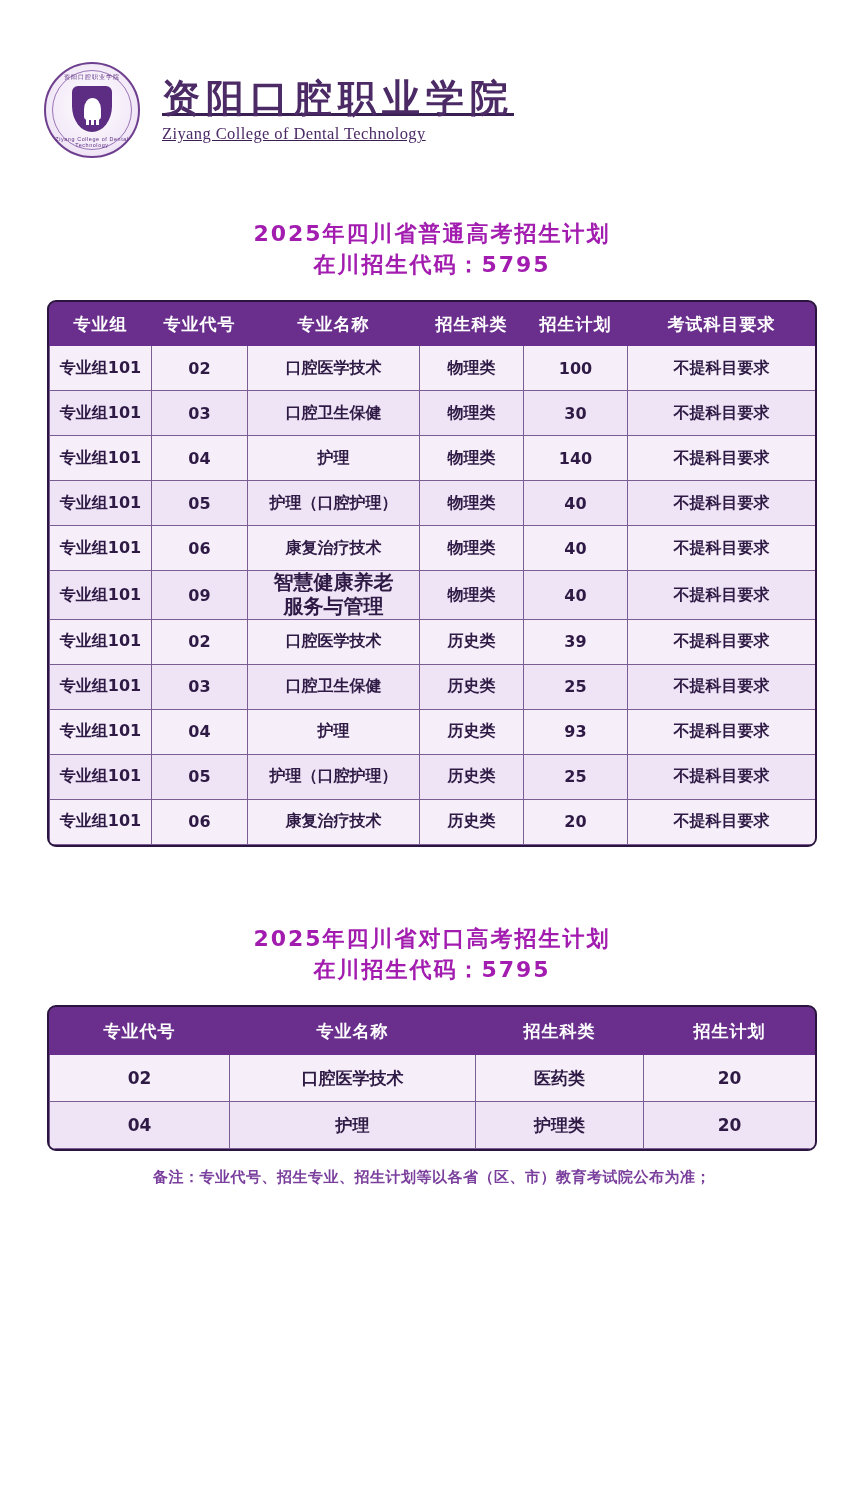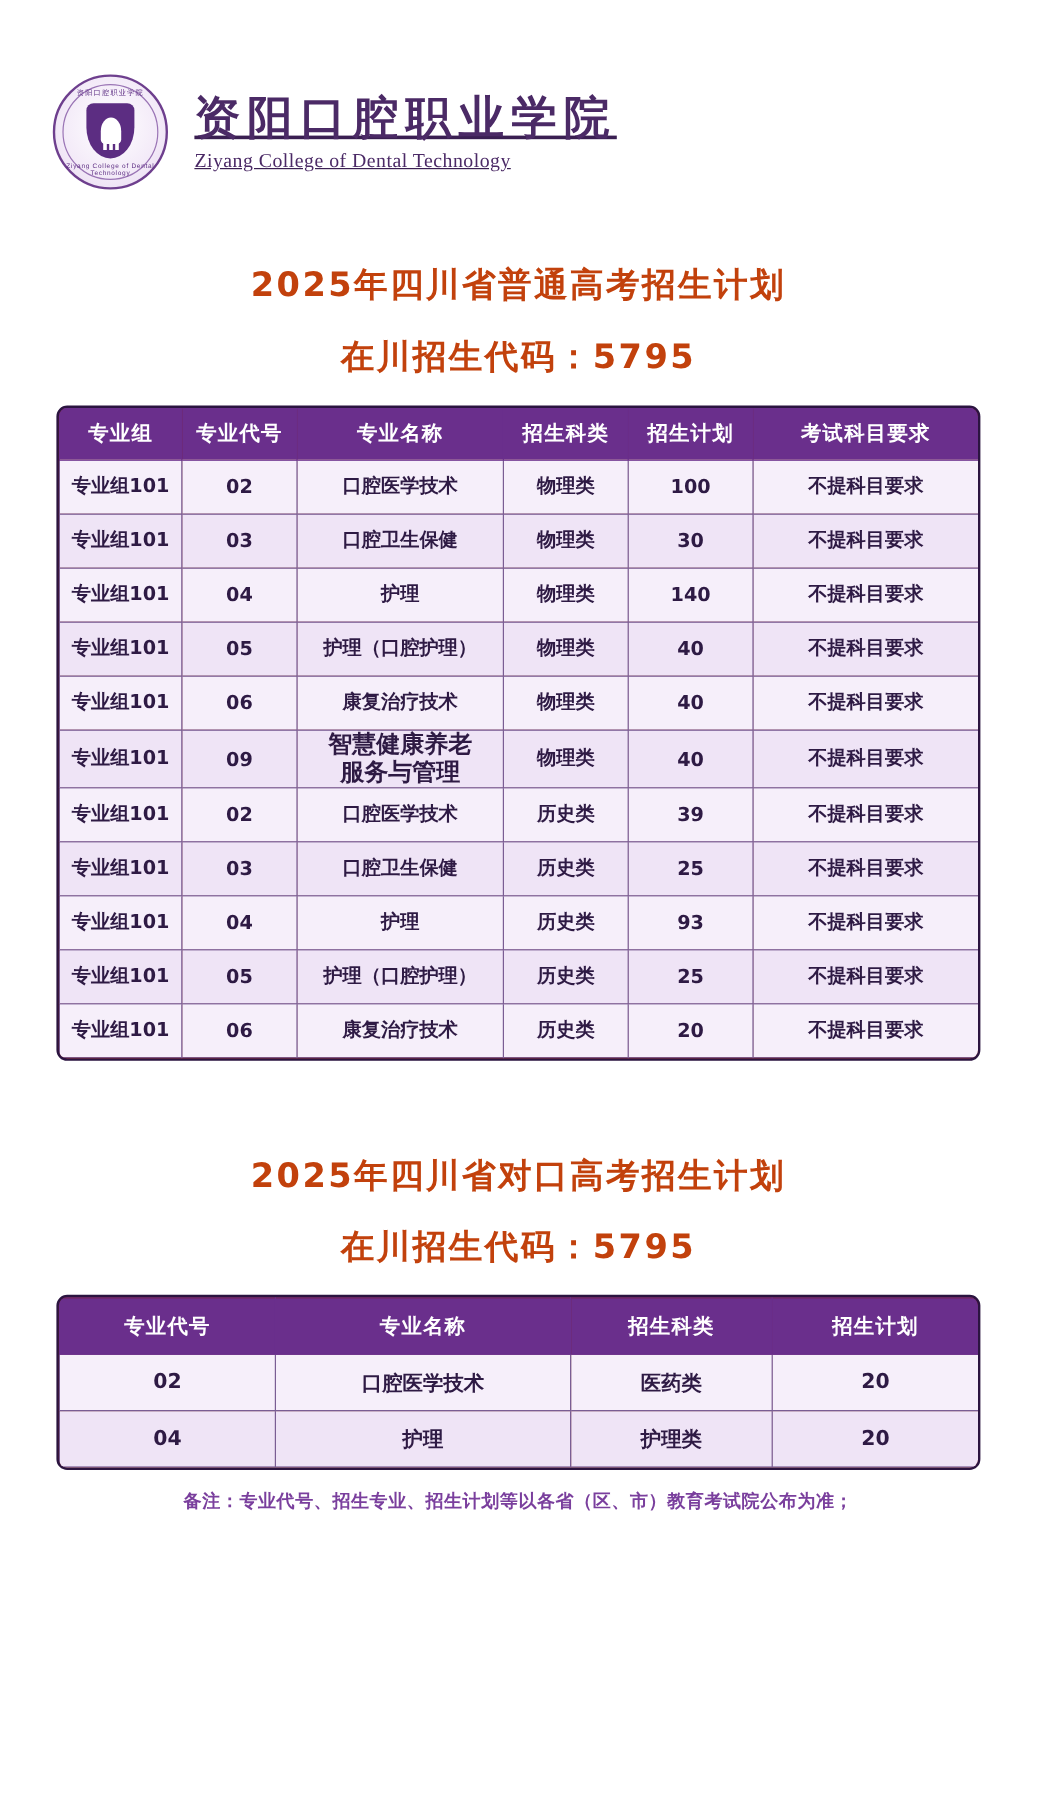--- a/index.html
+++ b/index.html
@@ -108,37 +108,36 @@
 
   
   .title-block {
     text-align: center;
     margin-top: 60px;
   }
   .title-block.second {
     margin-top: 76px;
   }
   .title-line {
-    font-size: 28px;
+    font-size: 22px;
     font-weight: 700;
-    color: #c2410c;
+    color: #a21caf;
     letter-spacing: 2px;
     line-height: 1.42;
     font-family: "DejaVu Sans", "Liberation Sans", sans-serif;
-    margin-top: 20px;
   }
 
   
   .table-wrap {
     margin: 20px auto 0;
     width: 766px;
     border: 2px solid #2b1440;
     border-radius: 9px;
     overflow: hidden;
-    background: #7f1d1d;
+    background: #404040;
   }
   table {
     border-collapse: collapse;
     width: 100%;
     table-layout: fixed;
   }
   th, td {
     border: 1px solid #7a5d93;
     text-align: center;
     color: #2e1a44;

